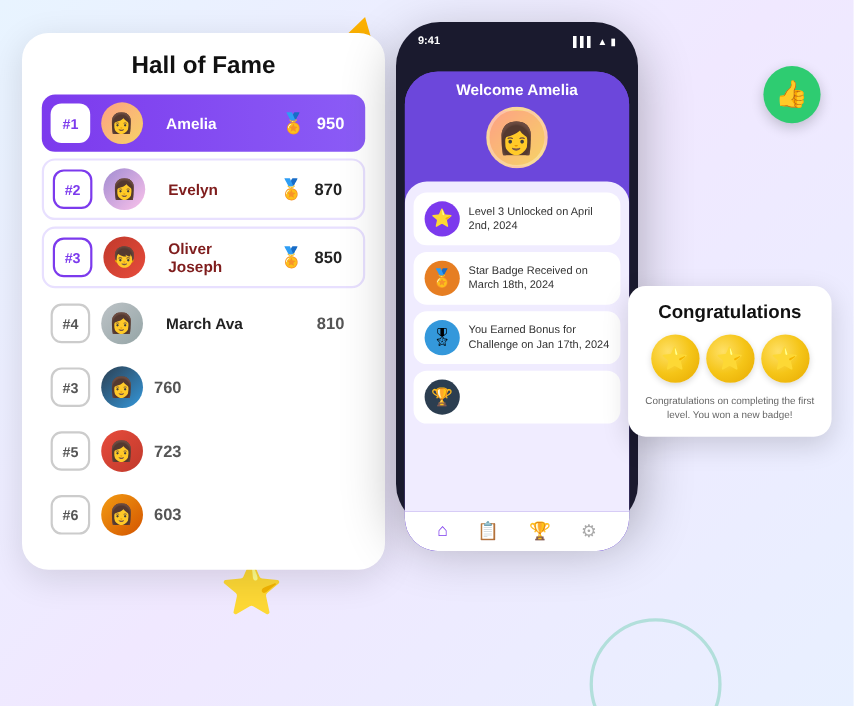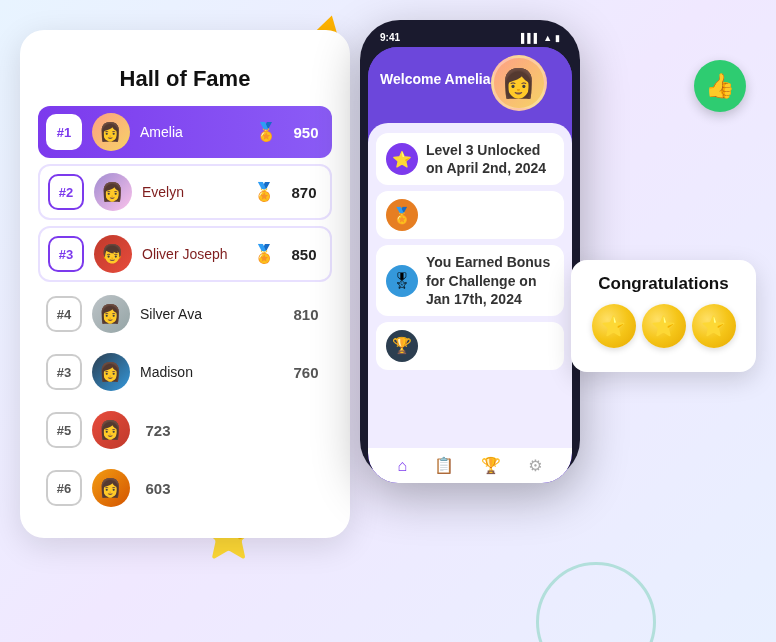--- a/index.html
+++ b/index.html
@@ -43,21 +43,21 @@
     }
 
     
     .hall-of-fame-card {
       position: absolute;
       top: 30px;
       left: 20px;
       width: 330px;
       background: white;
       border-radius: 24px;
-      padding: 36px 18px 18px;
+      padding: 16px 18px 18px;
       box-shadow: 0 8px 32px rgba(0,0,0,0.12);
     }
     .hall-of-fame-title {
       text-align: center;
       font-size: 22px;
       font-weight: 700;
       color: #111;
       margin-bottom: 14px;
     }
     .hof-row {
@@ -119,35 +119,36 @@
     .avatar-1 { background: linear-gradient(135deg, #fda085, #f6d365); }
     .avatar-2 { background: linear-gradient(135deg, #a18cd1, #fbc2eb); }
     .avatar-3 { background: linear-gradient(135deg, #c0392b, #e74c3c); }
     .avatar-4 { background: linear-gradient(135deg, #bdc3c7, #95a5a6); }
     .avatar-5 { background: linear-gradient(135deg, #2c3e50, #3498db); }
     .avatar-6 { background: linear-gradient(135deg, #e74c3c, #c0392b); }
     .avatar-7 { background: linear-gradient(135deg, #f39c12, #d35400); }
 
     .hof-name {
       flex: 1;
-      font-weight: 400;
+      font-weight: 700;
       font-size: 14px;
+      margin-left: 11px;
     }
     .hof-row.highlighted .hof-name { color: white; }
     .hof-row.bordered .hof-name { color: #7f1d1d; }
     .hof-row.plain .hof-name { color: #222; }
 
     .medal-icon {
       font-size: 18px;
     }
     .hof-score {
       font-weight: 700;
       font-size: 15px;
       min-width: 36px;
-      text-align: center;
+      text-align: left;
     }
     .hof-row.highlighted .hof-score { color: white; }
     .hof-row.bordered .hof-score { color: #222; }
     .hof-row.plain .hof-score { color: #555; }
 
     
     .phone-outer {
       position: absolute;
       top: 20px;
       left: 360px;
@@ -156,21 +157,21 @@
       background: #1a1a2e;
       border-radius: 40px;
       padding: 12px 8px;
       box-shadow: 0 16px 48px rgba(0,0,0,0.3);
     }
     .phone-notch {
       display: flex;
       align-items: center;
       justify-content: space-between;
       padding: 0 12px;
-      margin-bottom: 4px;
+      margin-bottom: 22px;
     }
     .phone-time {
       font-size: 10px;
       font-weight: 600;
       color: white;
     }
     .phone-icons {
       font-size: 9px;
       color: white;
       display: flex;
@@ -181,21 +182,21 @@
       border-radius: 30px;
       height: 100%;
       overflow: hidden;
       display: flex;
       flex-direction: column;
     }
     .phone-header {
       background: #6c47db;
       padding: 8px 12px 12px;
       display: flex;
-      flex-direction: row;
+      flex-direction: column;
       align-items: center;
     }
     .phone-welcome {
       color: white;
       font-weight: 700;
       font-size: 14px;
       margin-bottom: 8px;
     }
     .phone-avatar {
       width: 56px;
@@ -234,22 +235,22 @@
       align-items: center;
       justify-content: center;
       font-size: 16px;
       flex-shrink: 0;
     }
     .act-purple { background: #7c3aed; }
     .act-orange { background: #e67e22; }
     .act-blue { background: #3498db; }
     .act-navy { background: #2c3e50; }
     .activity-text {
-      font-size: 14px;
-      font-weight: 700;
+      font-size: 10px;
+      font-weight: 400;
       color: #333;
       line-height: 1.3;
     }
     .phone-nav {
       background: white;
       border-radius: 0 0 30px 30px;
       padding: 8px 16px;
       display: flex;
       justify-content: space-around;
       align-items: center;
@@ -349,28 +350,27 @@
     <div class="rank-badge purple-border">#3</div>
     <div class="avatar-circle avatar-3">👦</div>
     <span class="hof-name">Oliver Joseph</span>
     <span class="medal-icon">🏅</span>
     <span class="hof-score">850</span>
   </div>
 
   <div class="hof-row plain">
     <div class="rank-badge plain-border">#4</div>
     <div class="avatar-circle avatar-4">👩</div>
-    <span class="hof-name">Silver Ava</span>
+    <span class="hof-name">March Ava</span>
     <span class="hof-score">810</span>
   </div>
 
   <div class="hof-row plain">
     <div class="rank-badge plain-border">#3</div>
     <div class="avatar-circle avatar-5">👩</div>
-    <span class="hof-name">Madison</span>
     <span class="hof-score">760</span>
   </div>
 
   <div class="hof-row plain">
     <div class="rank-badge plain-border">#5</div>
     <div class="avatar-circle avatar-6">👩</div>
     <span class="hof-score">723</span>
   </div>
 
   <div class="hof-row plain">
@@ -394,20 +394,21 @@
       <span class="phone-welcome">Welcome Amelia</span>
       <div class="phone-avatar">👩</div>
     </div>
     <div class="phone-content">
       <div class="activity-item">
         <div class="activity-icon act-purple">⭐</div>
         <span class="activity-text">Level 3 Unlocked on April 2nd, 2024</span>
       </div>
       <div class="activity-item">
         <div class="activity-icon act-orange">🏅</div>
+        <span class="activity-text">Star Badge Received on March 18th, 2024</span>
       </div>
       <div class="activity-item">
         <div class="activity-icon act-blue">🎖</div>
         <span class="activity-text">You Earned Bonus for Challenge on Jan 17th, 2024</span>
       </div>
       <div class="activity-item">
         <div class="activity-icon act-navy">🏆</div>
       </div>
     </div>
     <div class="phone-nav">
@@ -423,13 +424,14 @@
   <span>👍</span>
 </div>
 
 <div class="congrats-card">
   <div class="congrats-title">Congratulations</div>
   <div class="stars-row">
     <div class="star-coin">⭐</div>
     <div class="star-coin">⭐</div>
     <div class="star-coin">⭐</div>
   </div>
+  <div class="congrats-text">Congratulations on completing the first level. You won a new badge!</div>
 </div>
 
 </body></html>

